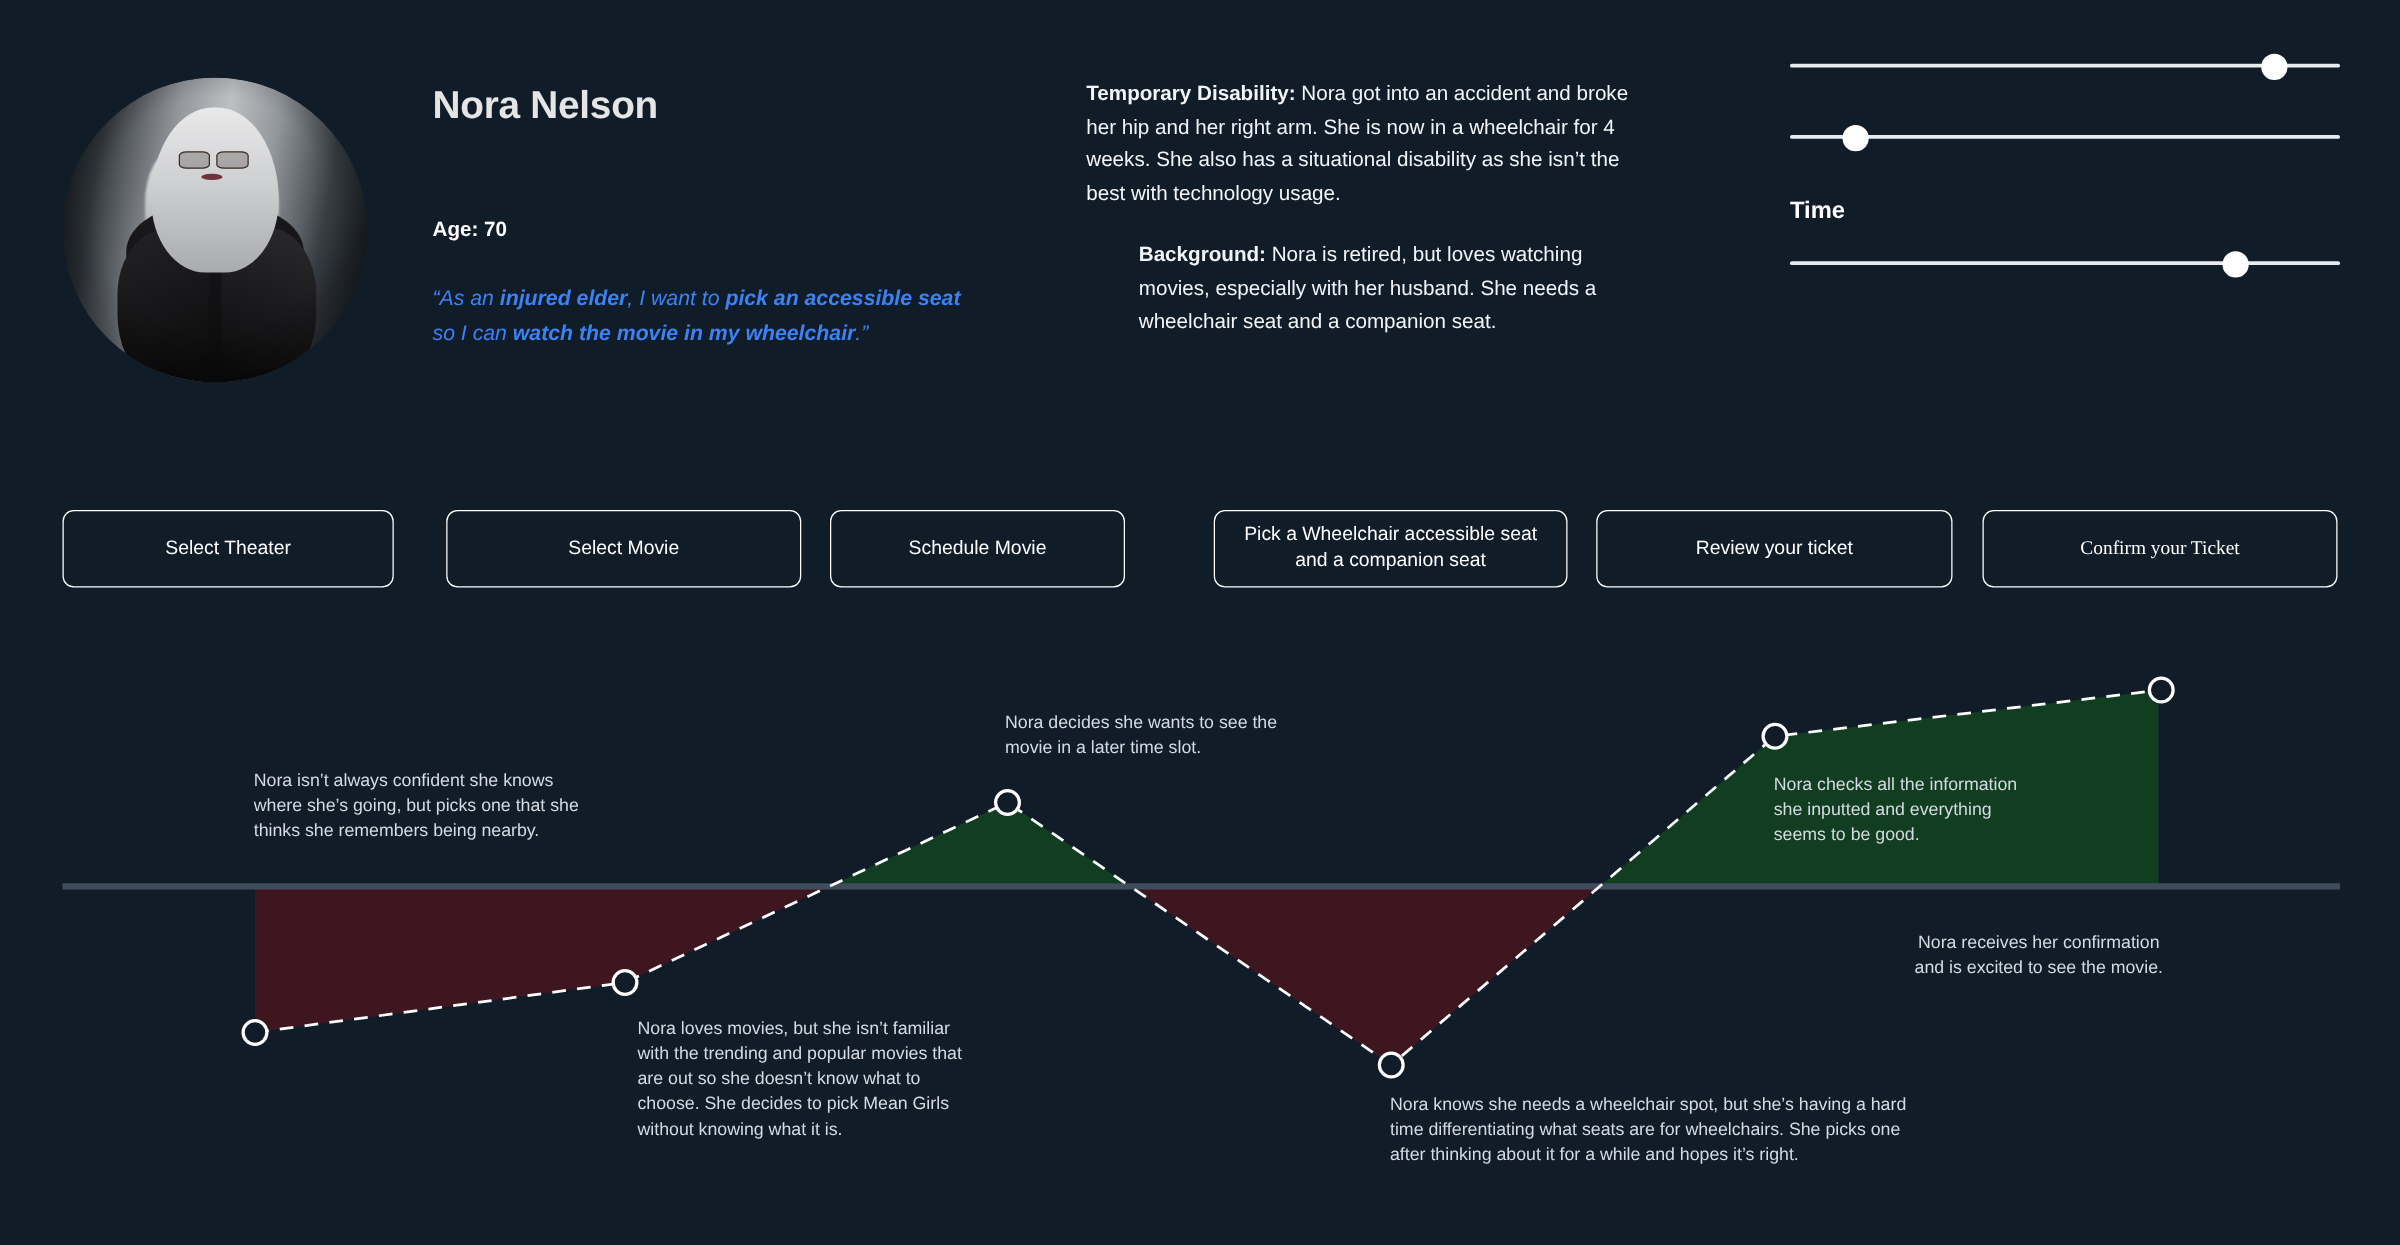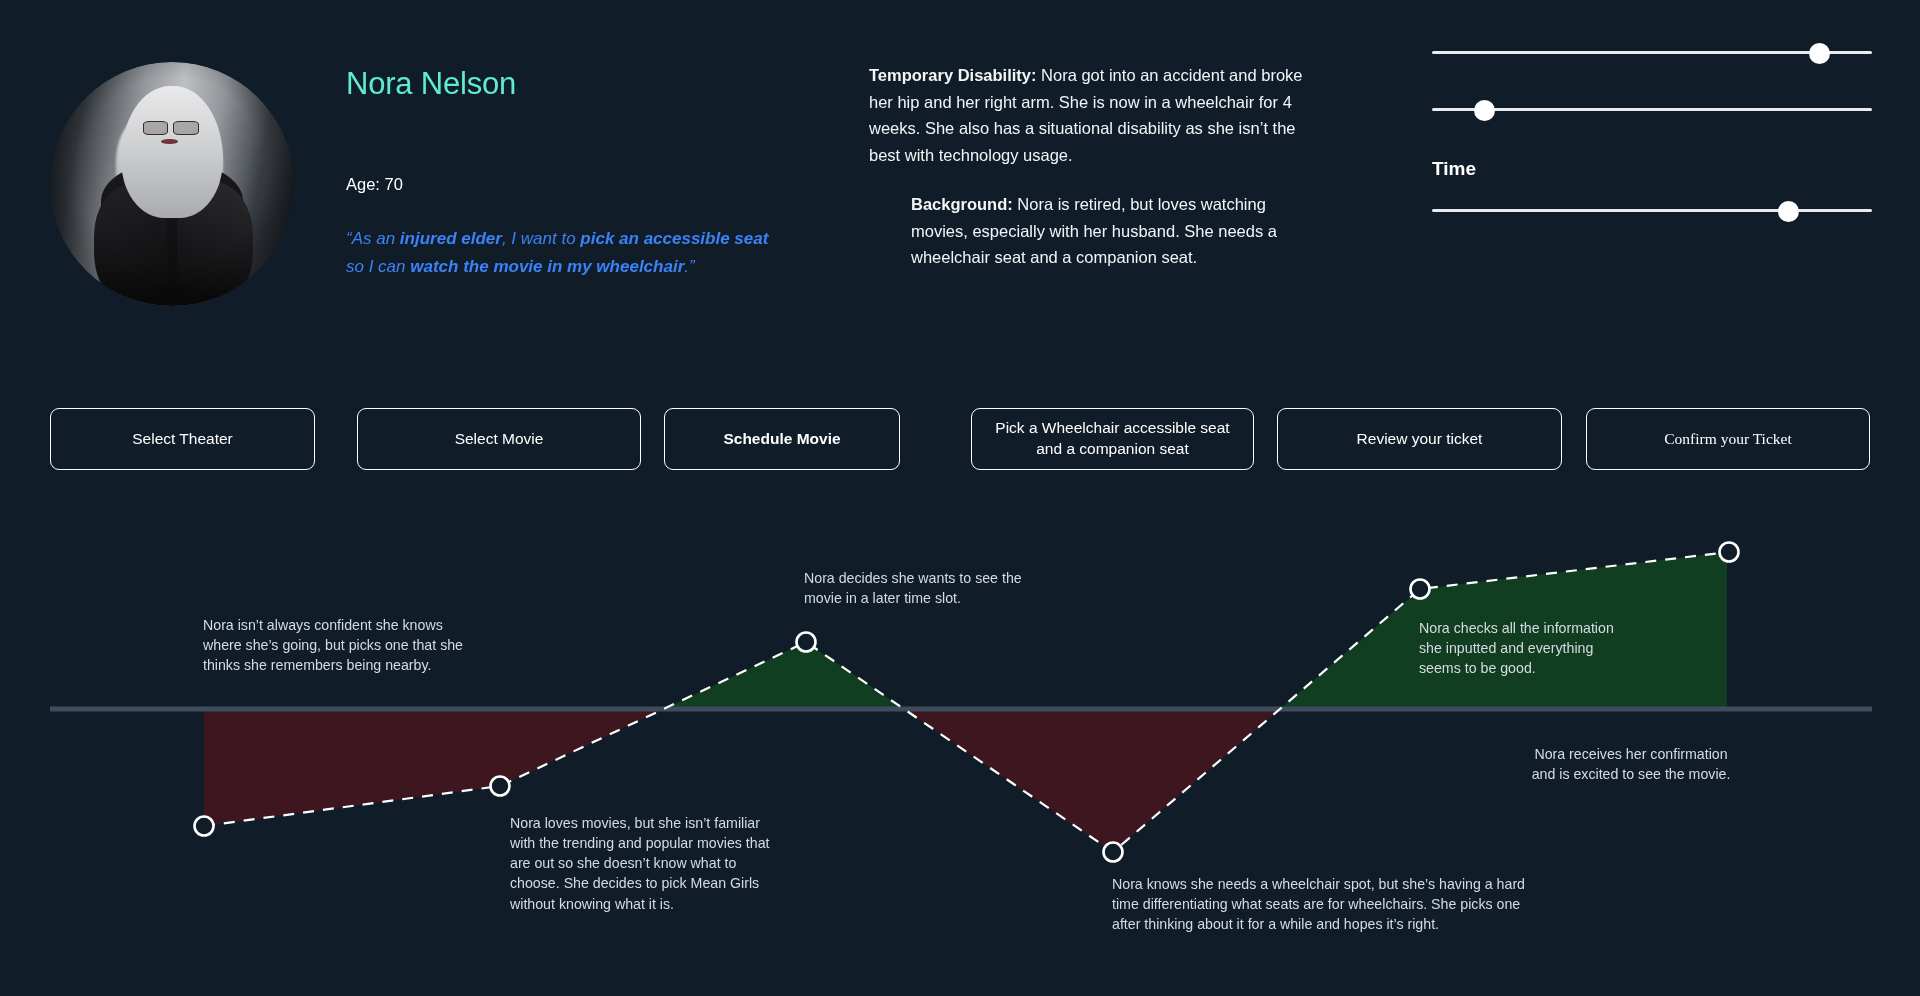--- a/index.html
+++ b/index.html
@@ -80,25 +80,25 @@
     background: linear-gradient(200deg,#2b2b2f,#0b0b0c);
     border-radius: 20% 52% 30% 18% / 18% 46% 40% 20%;
   }
   .ph-vignette {
     position: absolute; inset: 0; border-radius: 50%;
     background: radial-gradient(circle at 50% 45%, rgba(0,0,0,0) 52%, rgba(0,0,0,0.55) 100%);
   }
 
   .name {
     position: absolute; left: 346px; top: 66px;
-    font-size: 31px; font-weight: 400; letter-spacing: -0.2px; color: #5eead4;
+    font-size: 31px; font-weight: 700; letter-spacing: -0.2px; color: #e5e5e5;
   }
   .age {
     position: absolute; left: 346px; top: 175px;
-    font-size: 16.5px; font-weight: 400; color: #ffffff;
+    font-size: 16.5px; font-weight: 700; color: #ffffff;
   }
   .quote {
     position: absolute; left: 346px; top: 225px; width: 430px;
     font-size: 17px; font-style: italic; line-height: 1.62; color: #3b82f6;
   }
   .quote b { font-weight: 700; font-style: italic; }
 
   .bio {
     position: absolute; left: 869px; top: 62px; width: 455px;
     font-size: 16.5px; line-height: 1.62; color: #f2f5f7;
@@ -199,21 +199,21 @@
     </div>
   </section>
 
   <nav class="steps" id="steps-row">
       <div class="step-btn" style="left: 50px; width: 265px;">
         <span>Select Theater</span>
       </div>
       <div class="step-btn" style="left: 357px; width: 284px;">
         <span>Select Movie</span>
       </div>
-      <div class="step-btn" style="left: 664px; width: 236px; font-weight: bold;">
+      <div class="step-btn" style="left: 664px; width: 236px;">
         <span>Schedule Movie</span>
       </div>
       <div class="step-btn" style="left: 971px; width: 283px;">
         <span>Pick a Wheelchair accessible seat and a companion seat</span>
       </div>
       <div class="step-btn" style="left: 1277px; width: 285px;">
         <span>Review your ticket</span>
       </div>
       <div class="step-btn" style="left: 1586px; width: 284px; font-family: Liberation Serif, serif;">
         <span>Confirm your Ticket</span>

